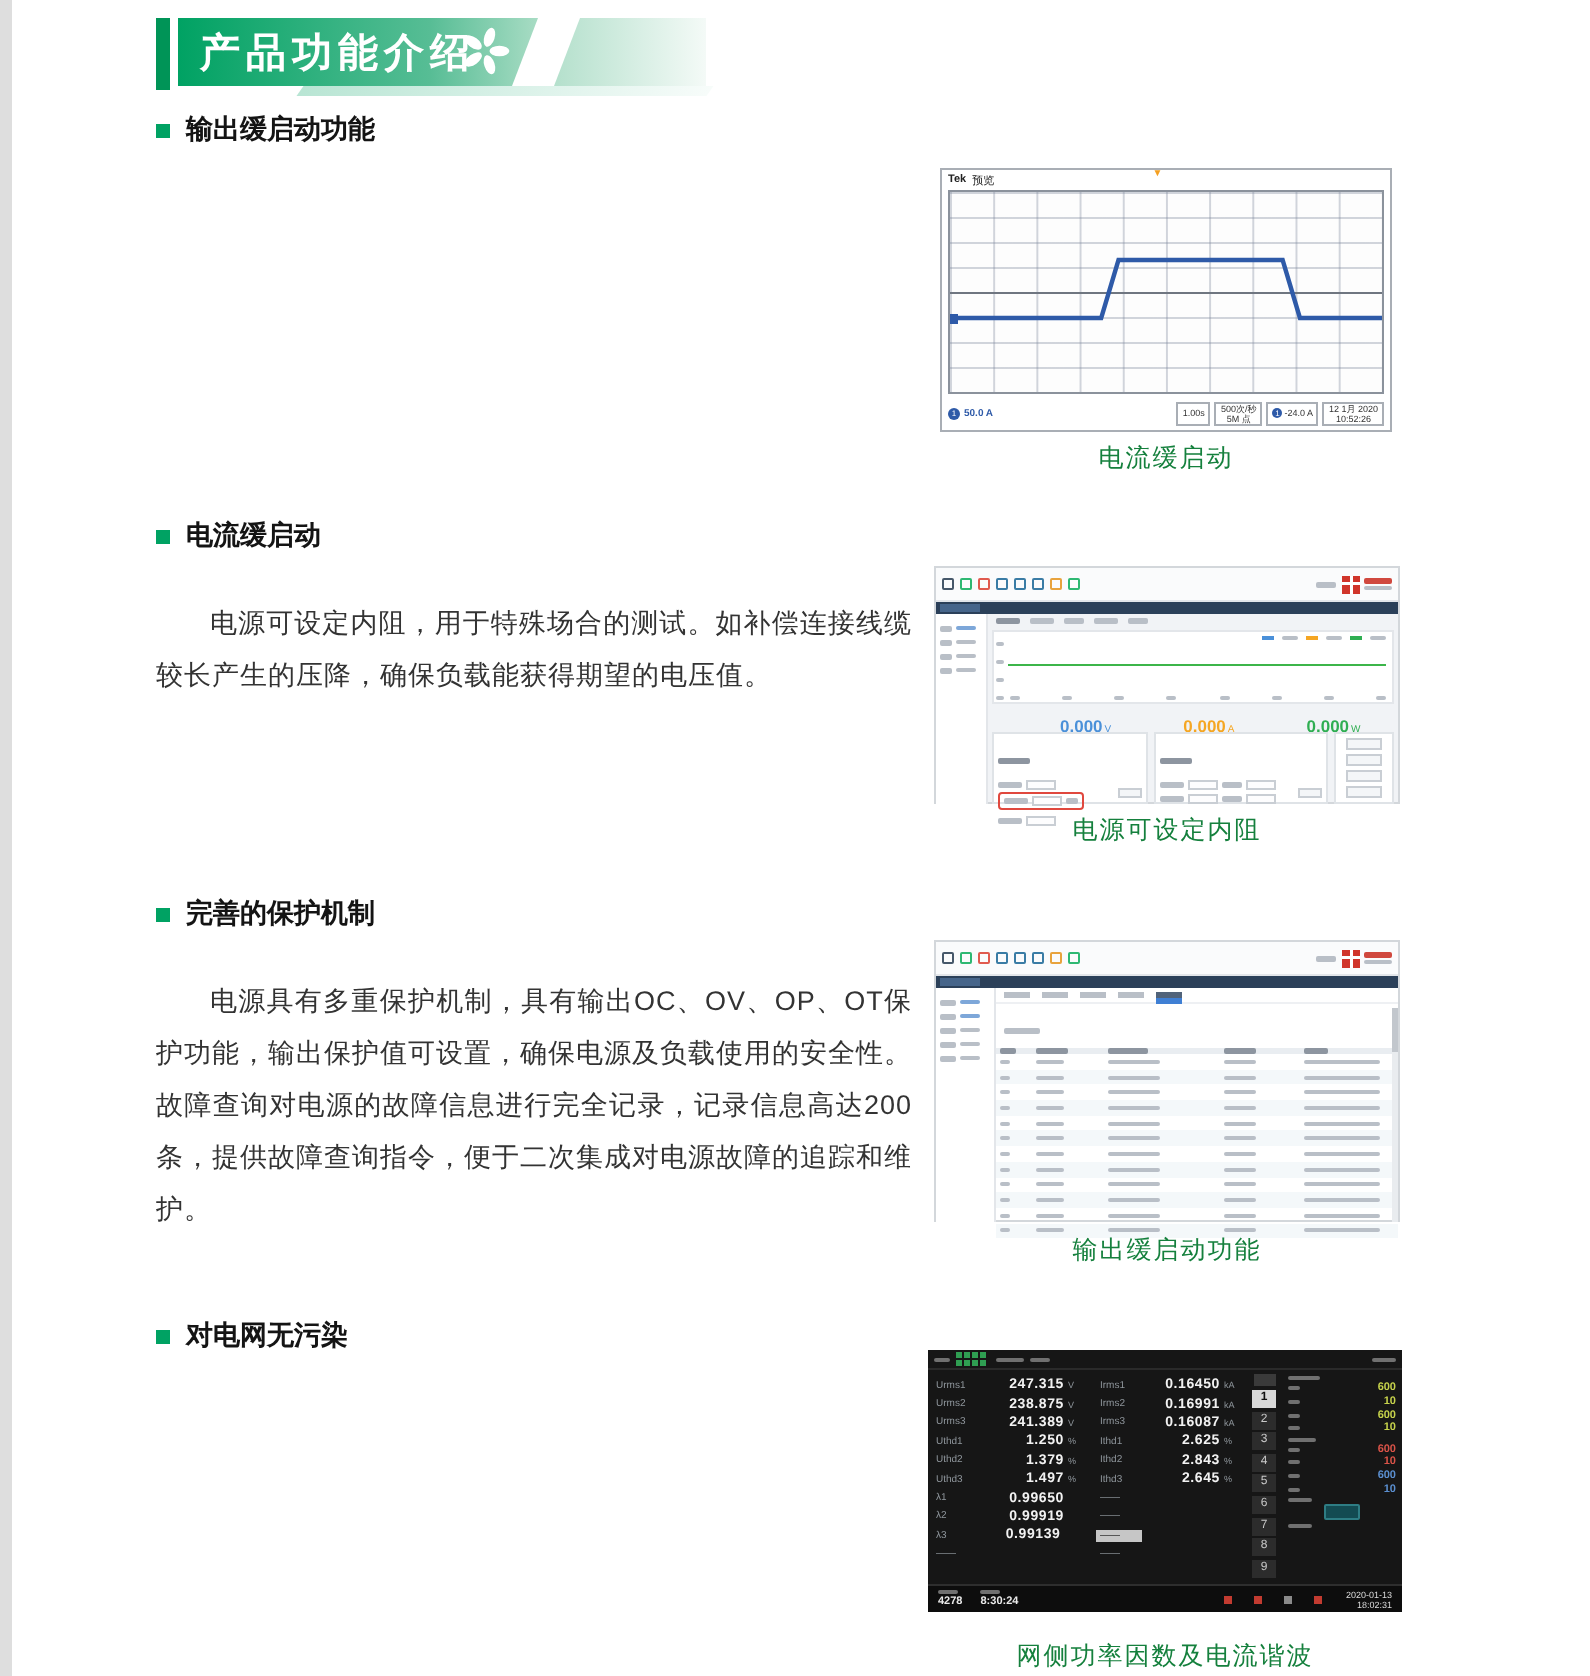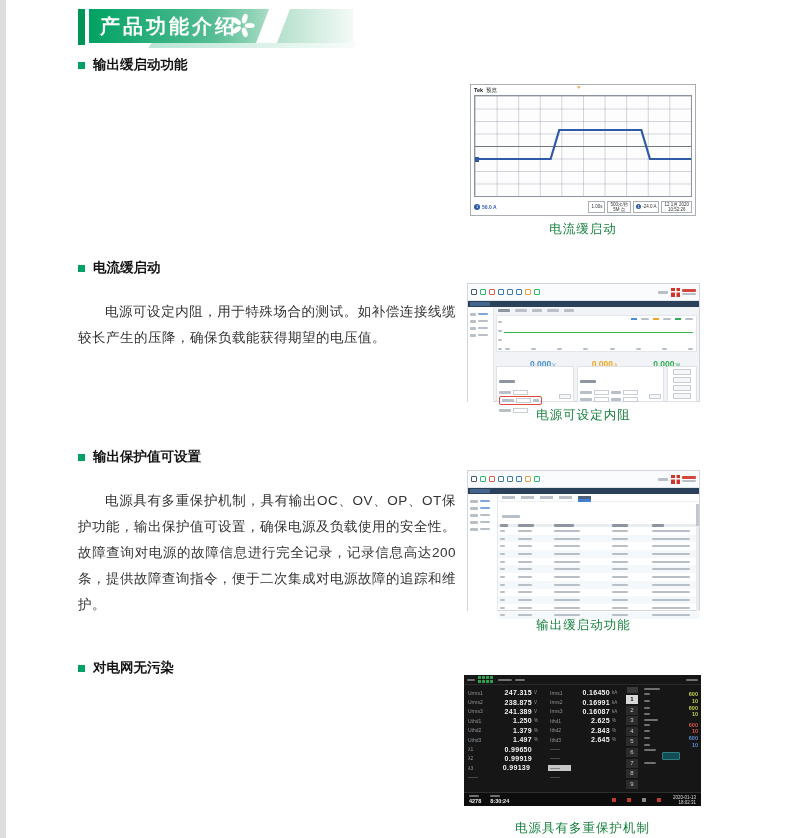--- a/index.html
+++ b/index.html
@@ -189,21 +189,21 @@
     </div>
 
   <div class="sec-head h2">
       <span class="bullet"></span>
       <span>电流缓启动</span>
     </div>
   <p class="sec-body b2">电源可设定内阻，用于特殊场合的测试。如补偿连接线缆较长产生的压降，确保负载能获得期望的电压值。</p>
 
   <div class="sec-head h3">
       <span class="bullet"></span>
-      <span>输出保护值可设置</span>
+      <span>完善的保护机制</span>
     </div>
   <p class="sec-body b3">电源具有多重保护机制，具有输出OC、OV、OP、OT保护功能，输出保护值可设置，确保电源及负载使用的安全性。故障查询对电源的故障信息进行完全记录，记录信息高达200条，提供故障查询指令，便于二次集成对电源故障的追踪和维护。</p>
 
   <div class="sec-head h4">
       <span class="bullet"></span>
       <span>对电网无污染</span>
     </div>
 
   <div class="fig scope">
     <div class="scope-head">
@@ -697,14 +697,14 @@
       <span class="an-ic" style="background:#c23b30"></span>
       <span class="an-ic" style="background:#c23b30"></span>
       <span class="an-ic" style="background:#8a8a8a"></span>
       <span class="an-ic" style="background:#c23b30"></span>
       <span class="an-dt">
         <span>2020-01-13</span>
         <span>18:02:31</span>
       </span>
     </div>
   </div>
-  <div class="cap cap4">电源具有多重保护机制</div>
+  <div class="cap cap4">网侧功率因数及电流谐波</div>
 </div>
 
 </body></html>

